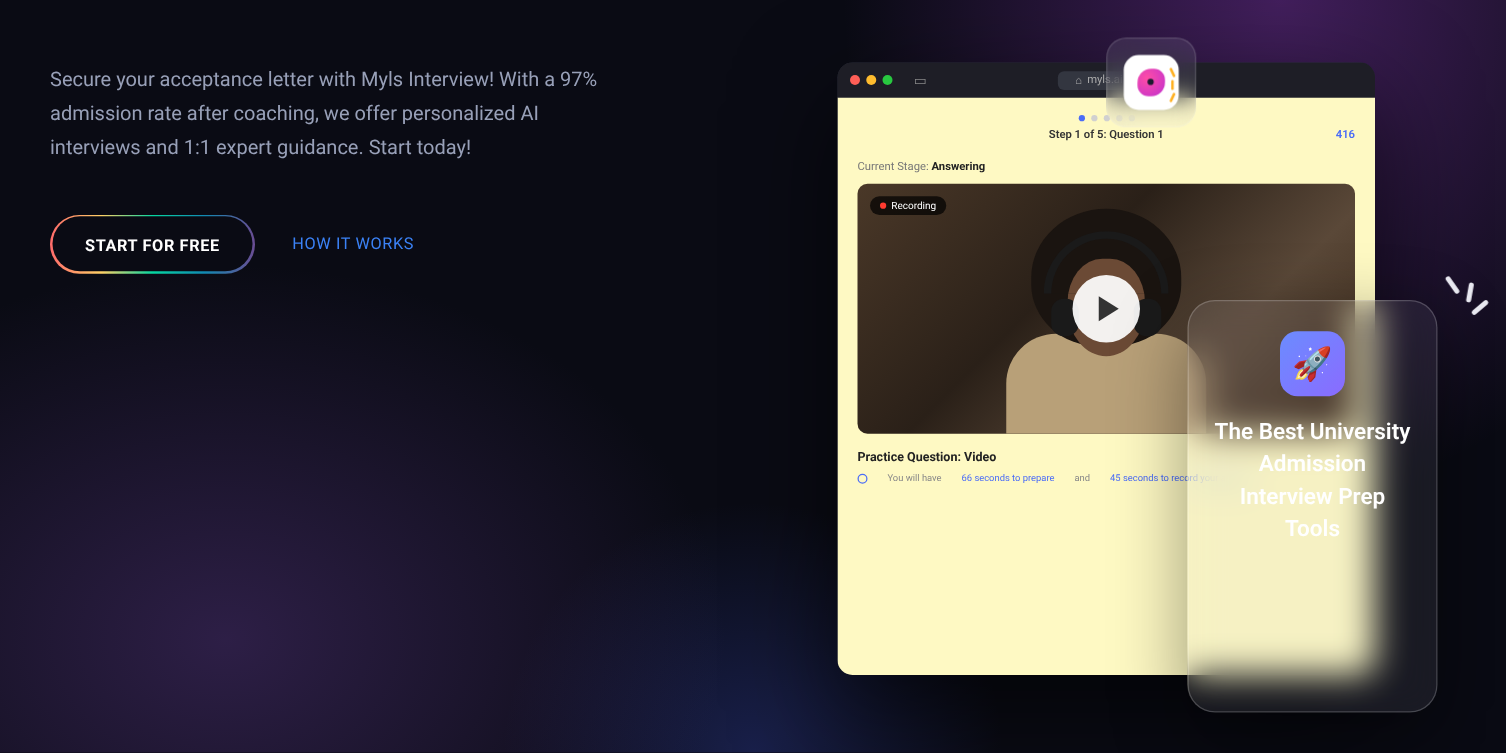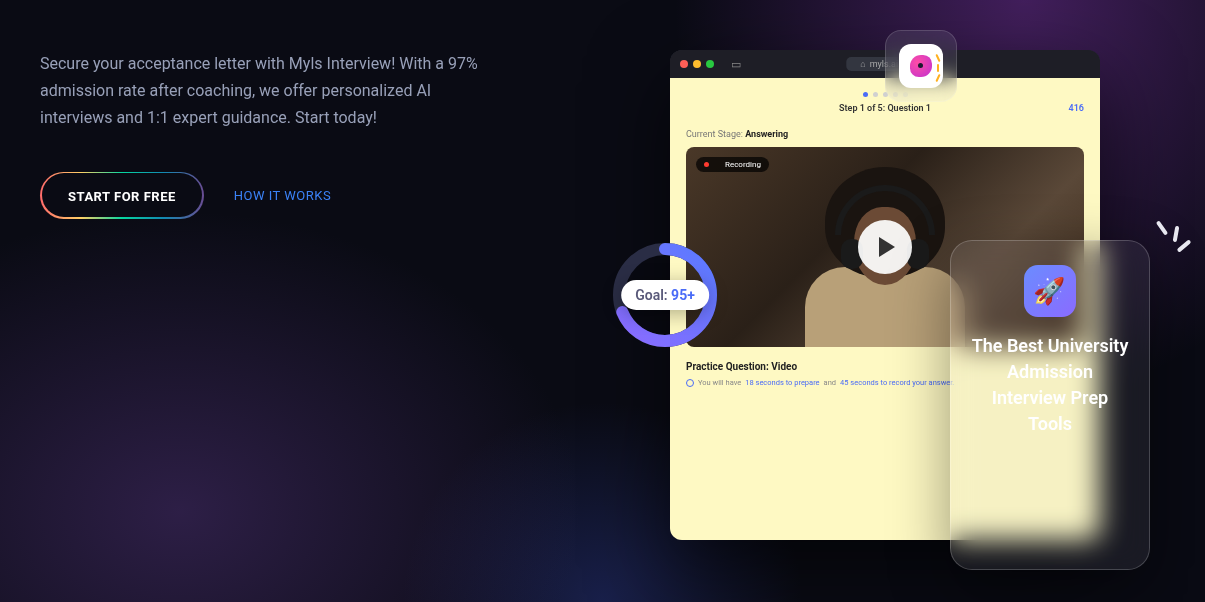--- a/index.html
+++ b/index.html
@@ -132,21 +132,21 @@
   position: absolute;
   top: 10px;
   left: 10px;
   background: rgba(0,0,0,0.7);
   color: #fff;
   font-size: 8px;
   padding: 3px 8px;
   border-radius: 10px;
   display: flex;
   align-items: center;
-  gap: 16px;
+  gap: 4px;
 }
 .rec-dot { width: 5px; height: 5px; border-radius: 50%; background: #ff3b30; }
 .person {
   position: absolute;
   bottom: 0;
   left: 50%;
   transform: translateX(-50%);
   width: 180px;
   height: 200px;
 }
@@ -216,21 +216,21 @@
 }
 .play-btn::after {
   content: "";
   border-left: 16px solid #333;
   border-top: 10px solid transparent;
   border-bottom: 10px solid transparent;
   margin-left: 4px;
 }
 .pq-title { margin-top: 14px; font-size: 10px; font-weight: 700; }
 .pq-text { margin-top: 4px; font-size: 8px; color: #444; }
-.pq-hint { margin-top: 6px; font-size: 7.5px; color: #4a6cf7; display: flex; align-items: center; gap: 4px; }
+.pq-hint { margin-top: 6px; font-size: 7.5px; color: #4a6cf7; display: flex; align-items: center; gap: 16px; }
 .pq-hint .bullet { width: 8px; height: 8px; border: 1.5px solid #4a6cf7; border-radius: 50%; display: inline-block; }
 .pq-hint .gray { color: #888; }
 
 .goal-ring {
   position: absolute;
   left: 70px;
   top: 200px;
   width: 110px;
   height: 110px;
 }
@@ -404,43 +404,27 @@
             <div class="headphone-band"></div>
             <div class="ear-cup ear-l"></div>
             <div class="ear-cup ear-r"></div>
           </div>
           <div class="play-btn"></div>
         </div>
         <div class="pq-title">Practice Question: Video</div>
         <div class="pq-hint">
           <span class="bullet"></span>
           <span class="gray">You will have</span>
-          <span>18 seconds to prepare</span>
+          <span>66 seconds to prepare</span>
           <span class="gray">and</span>
           <span>45 seconds to record your answer.</span>
         </div>
       </div>
     </div>
 
-    <div class="goal-ring">
-      <svg width="110" height="110">
-        <circle cx="55" cy="55" r="46" stroke="#2a2d45" stroke-width="12" fill="none"></circle>
-        <circle cx="55" cy="55" r="46" stroke="url(#g1)" stroke-width="12" fill="none" stroke-linecap="round" stroke-dasharray="289" stroke-dashoffset="90"></circle>
-        <defs>
-          <linearGradient id="g1" x1="0" y1="0" x2="1" y2="1">
-            <stop offset="0%" stop-color="#8b6bff"></stop>
-            <stop offset="100%" stop-color="#5a7bff"></stop>
-          </linearGradient>
-        </defs>
-      </svg>
-      <div class="goal-pill">
-        <span class="lab">Goal:</span>
-        <span class="val">95+</span>
-      </div>
-    </div>
 
     <div class="logo-card">
       <div class="logo-inner">
         <div class="brain"></div>
         <div class="rays">
           <div class="ray"></div>
             <div class="ray"></div>
             <div class="ray"></div>
         </div>
       </div>

